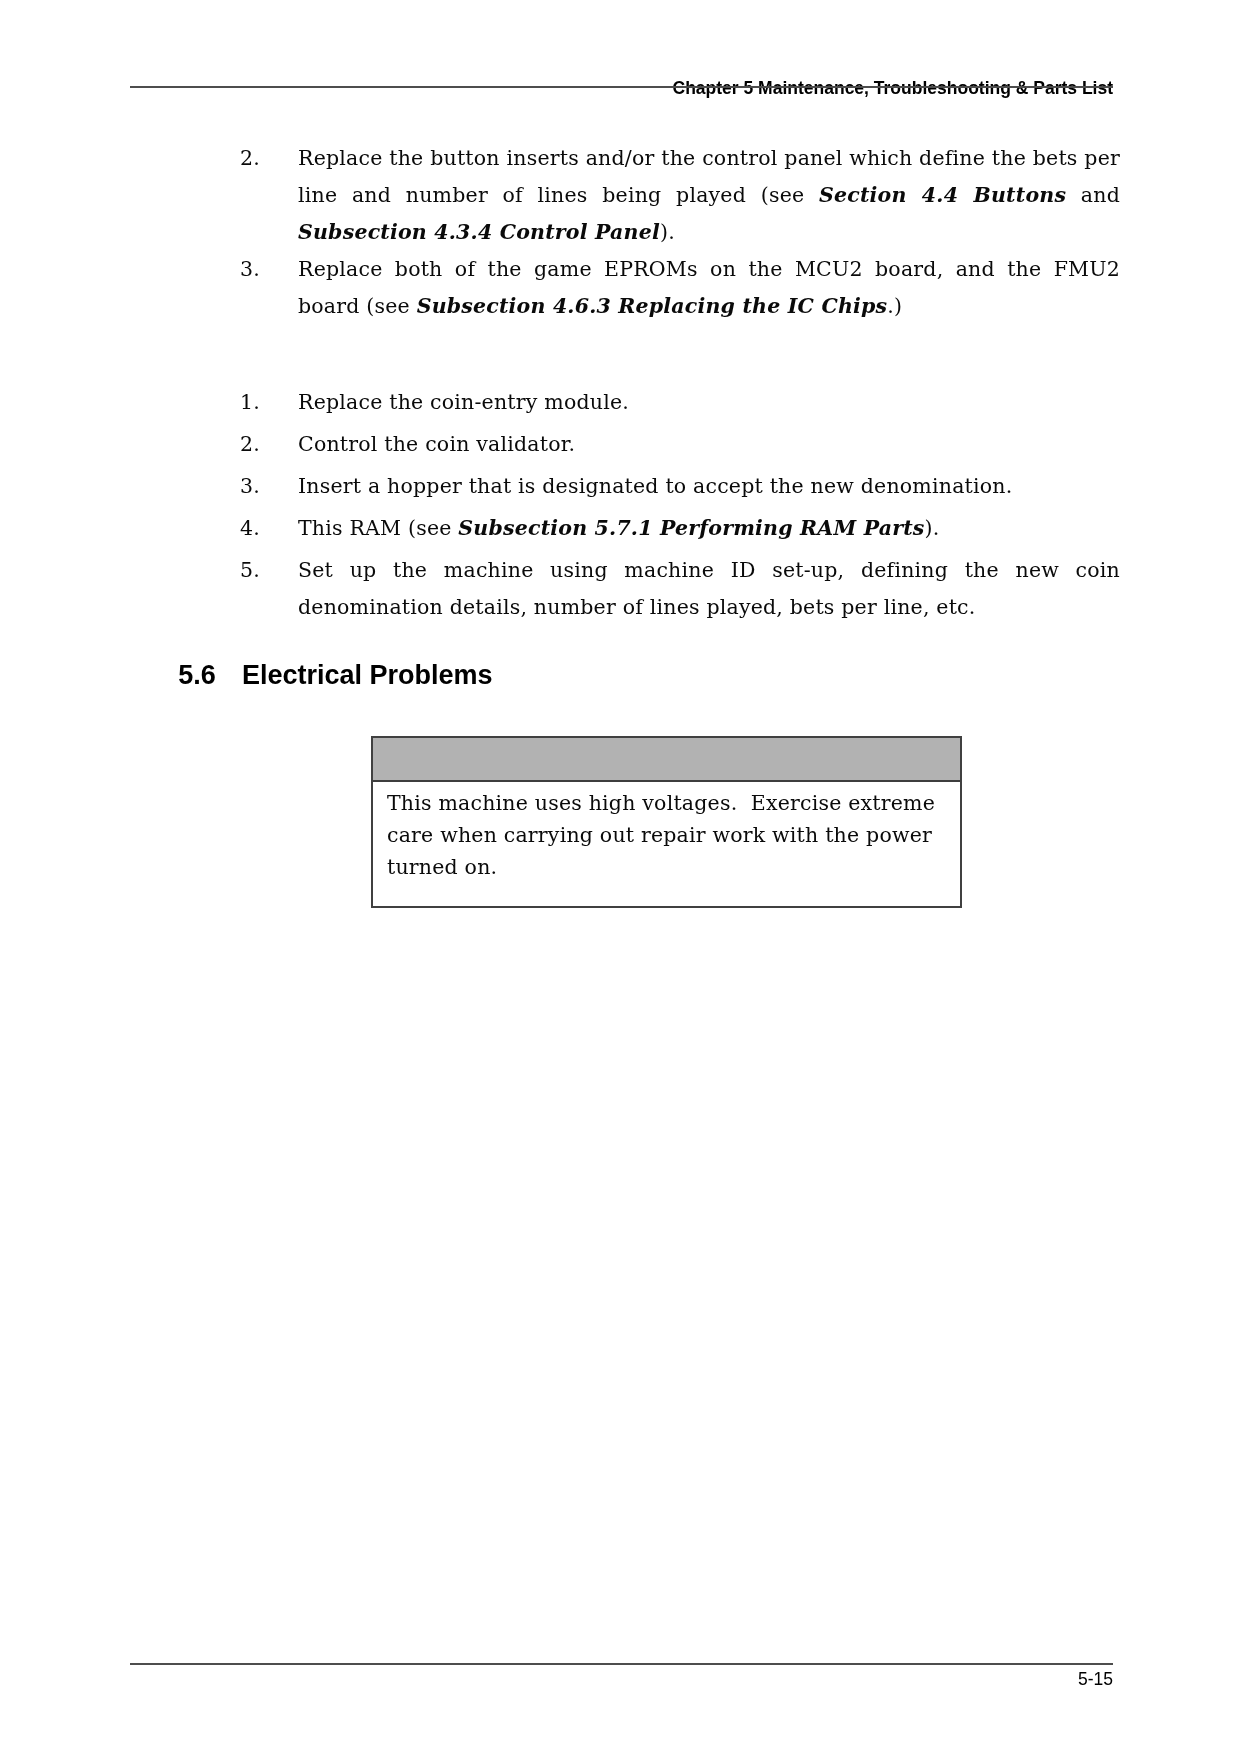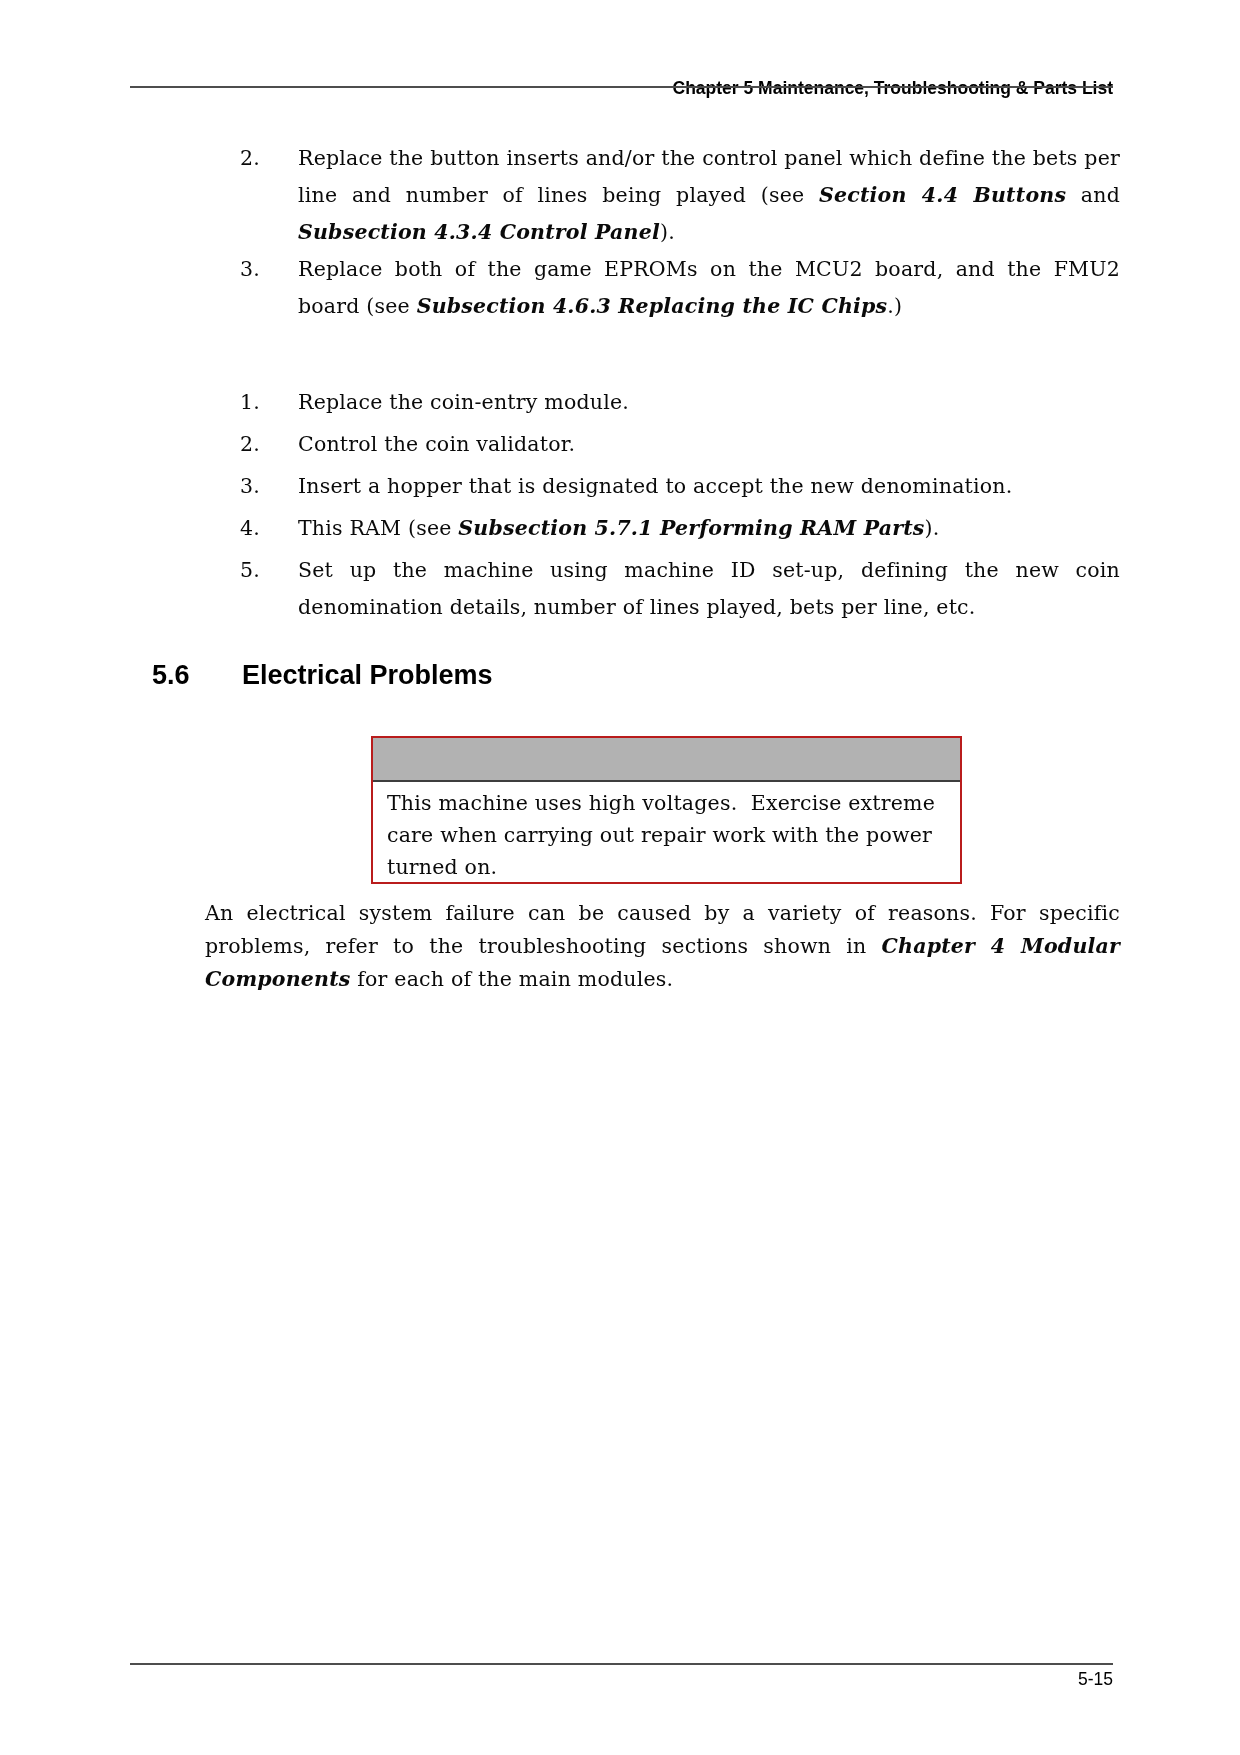--- a/index.html
+++ b/index.html
@@ -78,30 +78,31 @@
   .section-heading {
     position: absolute;
     left: 152px;
     top: 660px;
     display: flex;
     font-family: "Liberation Sans", sans-serif;
     font-weight: bold;
     font-size: 27px;
     color: #000;
     white-space: nowrap;
+    text-align: center;
   }
   .section-number { width: 90px; flex: 0 0 90px; }
   
   .warning-box {
     position: absolute;
     left: 371px;
     top: 736px;
     width: 591px;
-    height: 148px;
-    border: 2px solid #b91c1c;
+    height: 172px;
+    border: 2px solid #404040;
     box-sizing: border-box;
     background: #ffffff;
   }
   .warning-band {
     height: 42px;
     border-bottom: 2px solid #3d3d3d;
   }
   .warning-text {
     padding: 5px 14px 0 14px;
     font-size: 20.5px;
@@ -168,18 +169,17 @@
   <div class="section-heading">
     <div class="section-number">5.6</div>
     <div class="section-title">Electrical Problems</div>
   </div>
 
   <div class="warning-box">
     <div class="warning-band" id="warning-band" style="background: rgb(178, 178, 178);"></div>
     <div class="warning-text">This machine uses high voltages.  Exercise extreme care when carrying out repair work with the power turned on.</div>
   </div>
 
-  <div class="para"><span>An electrical system failure can be caused by a variety of reasons. For specific problems, refer to the troubleshooting sections shown in </span><em>Chapter 4 Modular Components</em><span> for each of the main modules.</span></div>
 
   <div class="rule footer-rule"></div>
   <div class="footer-text">5-15</div>
 
 </div>
 
 </body></html>

